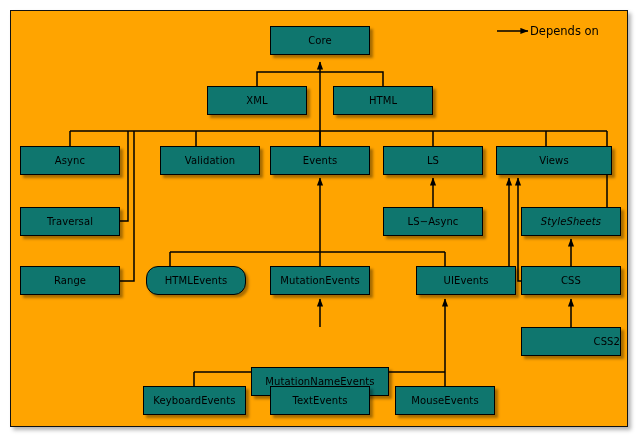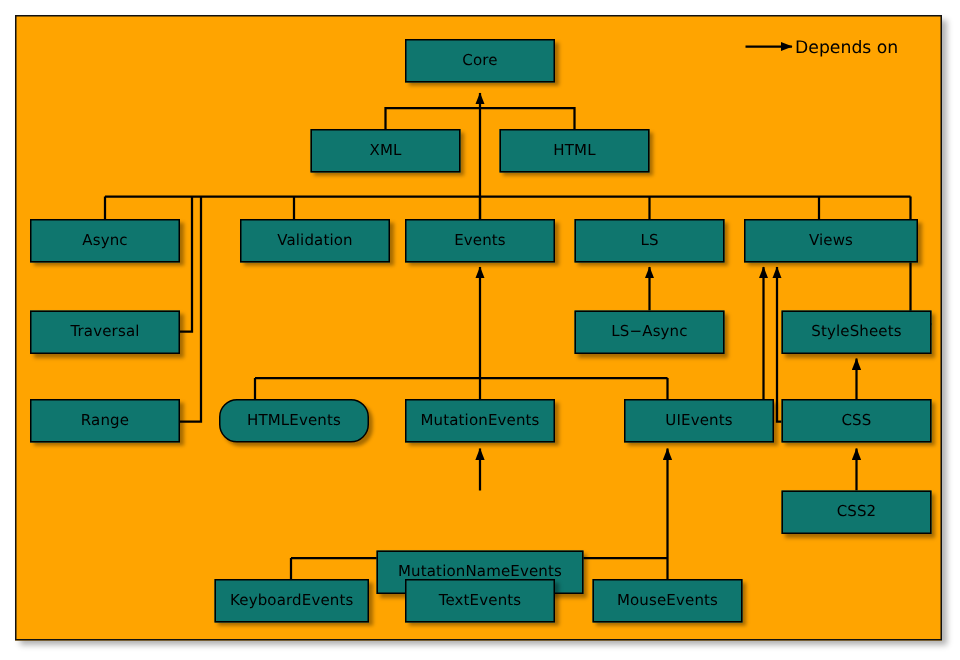--- a/index.html
+++ b/index.html
@@ -142,42 +142,42 @@
       </div>
       <div class="node" style="left: 496px; top: 146px; width: 116px; height: 29px;">
         <span>Views</span>
       </div>
       <div class="node" style="left: 20px; top: 207px; width: 100px; height: 29px;">
         <span>Traversal</span>
       </div>
       <div class="node" style="left: 383px; top: 207px; width: 100px; height: 29px;">
         <span>LS−Async</span>
       </div>
-      <div class="node" style="left: 521px; top: 207px; width: 100px; height: 29px;">
+      <div class="node" style="left: 521px; top: 207px; width: 100px; height: 29px; font-style: italic;">
         <span>StyleSheets</span>
       </div>
       <div class="node" style="left: 20px; top: 266px; width: 100px; height: 29px;">
         <span>Range</span>
       </div>
       <div class="node" style="left: 146px; top: 266px; width: 100px; height: 29px; border-radius: 12px;">
         <span>HTMLEvents</span>
       </div>
       <div class="node" style="left: 270px; top: 266px; width: 100px; height: 29px;">
         <span>MutationEvents</span>
       </div>
       <div class="node" style="left: 416px; top: 266px; width: 100px; height: 29px;">
         <span>UIEvents</span>
       </div>
       <div class="node" style="left: 521px; top: 266px; width: 100px; height: 29px;">
         <span>CSS</span>
       </div>
       <div class="node" style="left: 251px; top: 327px; width: 138px; height: 29px; margin-top: 40px;">
         <span>MutationNameEvents</span>
       </div>
-      <div class="node" style="left: 521px; top: 327px; width: 100px; height: 29px;">
+      <div class="node" style="left: 521px; top: 327px; width: 100px; height: 29px; justify-content: flex-end;">
         <span>CSS2</span>
       </div>
       <div class="node" style="left: 143px; top: 386px; width: 103px; height: 29px;">
         <span>KeyboardEvents</span>
       </div>
       <div class="node" style="left: 270px; top: 386px; width: 100px; height: 29px;">
         <span>TextEvents</span>
       </div>
       <div class="node" style="left: 395px; top: 386px; width: 100px; height: 29px;">
         <span>MouseEvents</span>

